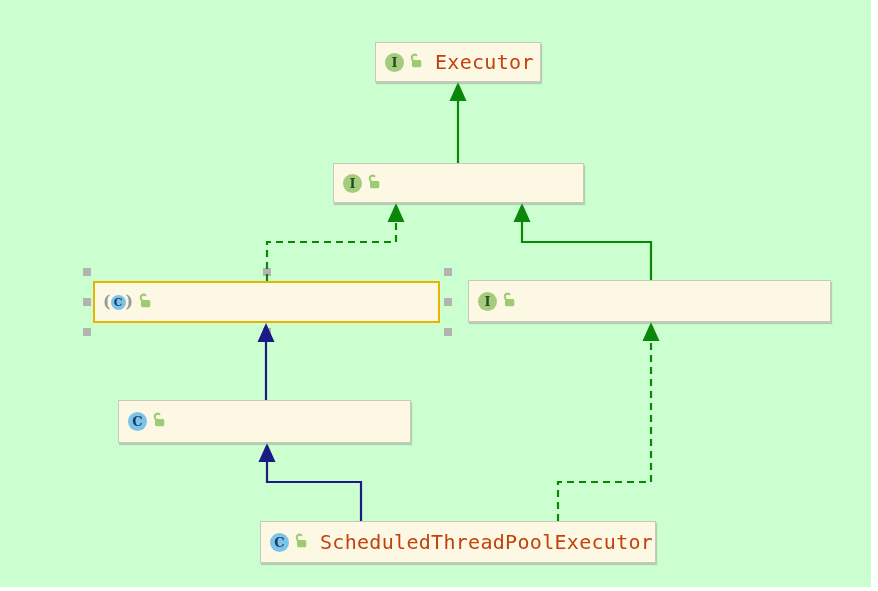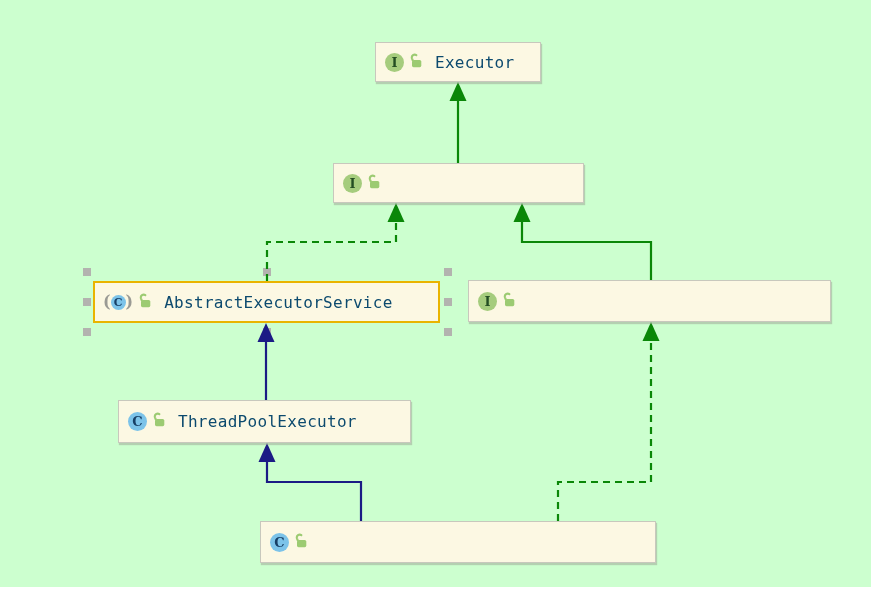--- a/index.html
+++ b/index.html
@@ -23,21 +23,21 @@
     display:flex;align-items:center;
     padding-left:9px;
     cursor:default;
   }
   .node.selected{
     border:2px solid #e9b400;
     box-shadow:none;
     padding-left:8px;
   }
   .node-label{
-    font-size:16px;letter-spacing:0.3px;color:#0c4a6e;
+    font-size:20px;letter-spacing:0.3px;color:#c2410c;
     white-space:nowrap;
   }
   .circle-icon{
     display:inline-flex;align-items:center;justify-content:center;
     width:19px;height:19px;border-radius:50%;
     font-family:"DejaVu Serif","Liberation Serif",serif;
     font-weight:bold;font-size:13px;line-height:1;
     flex:0 0 auto;
   }
   .circle-icon.iface{background:#a5cc7d;color:#234d22;}
@@ -110,40 +110,39 @@
       <div class="node selected" style="left: 93px; top: 281px; width: 347px; height: 42px;">
         <span class="abstract-wrap">
           <span class="paren">(</span>
           <span class="circle-icon cls small">C</span>
           <span class="paren">)</span>
         </span>
         <span class="lock"><svg width="15" height="15" viewBox="0 0 15 15">
             <path d="M4.6 7 V5.2 A2.9 2.9 0 0 1 9.9 3.9" fill="none" stroke="#9ccb72" stroke-width="2.1" stroke-linecap="round" transform="rotate(-22 4.6 7)"></path>
             <rect x="4" y="7" width="9.3" height="7.2" rx="1.6" fill="#9ccb72"></rect>
           </svg></span>
-        <span class="node-label">AbstractExecutorService</span>
       </div>
       <div class="node" style="left: 468px; top: 280px; width: 363px; height: 42px;">
         <span class="circle-icon iface">I</span>
         <span class="lock"><svg width="15" height="15" viewBox="0 0 15 15">
             <path d="M4.6 7 V5.2 A2.9 2.9 0 0 1 9.9 3.9" fill="none" stroke="#9ccb72" stroke-width="2.1" stroke-linecap="round" transform="rotate(-22 4.6 7)"></path>
             <rect x="4" y="7" width="9.3" height="7.2" rx="1.6" fill="#9ccb72"></rect>
           </svg></span>
       </div>
       <div class="node" style="left: 118px; top: 400px; width: 293px; height: 43px;">
         <span class="circle-icon cls">C</span>
         <span class="lock"><svg width="15" height="15" viewBox="0 0 15 15">
             <path d="M4.6 7 V5.2 A2.9 2.9 0 0 1 9.9 3.9" fill="none" stroke="#9ccb72" stroke-width="2.1" stroke-linecap="round" transform="rotate(-22 4.6 7)"></path>
             <rect x="4" y="7" width="9.3" height="7.2" rx="1.6" fill="#9ccb72"></rect>
           </svg></span>
-        <span class="node-label">ThreadPoolExecutor</span>
       </div>
       <div class="node" style="left: 260px; top: 521px; width: 396px; height: 42px;">
         <span class="circle-icon cls">C</span>
         <span class="lock"><svg width="15" height="15" viewBox="0 0 15 15">
             <path d="M4.6 7 V5.2 A2.9 2.9 0 0 1 9.9 3.9" fill="none" stroke="#9ccb72" stroke-width="2.1" stroke-linecap="round" transform="rotate(-22 4.6 7)"></path>
             <rect x="4" y="7" width="9.3" height="7.2" rx="1.6" fill="#9ccb72"></rect>
           </svg></span>
+        <span class="node-label">ScheduledThreadPoolExecutor</span>
       </div>
     </div>
   <div class="gutter right"></div>
   <div class="gutter bottom"></div>
 </div>
 
 </body></html>

